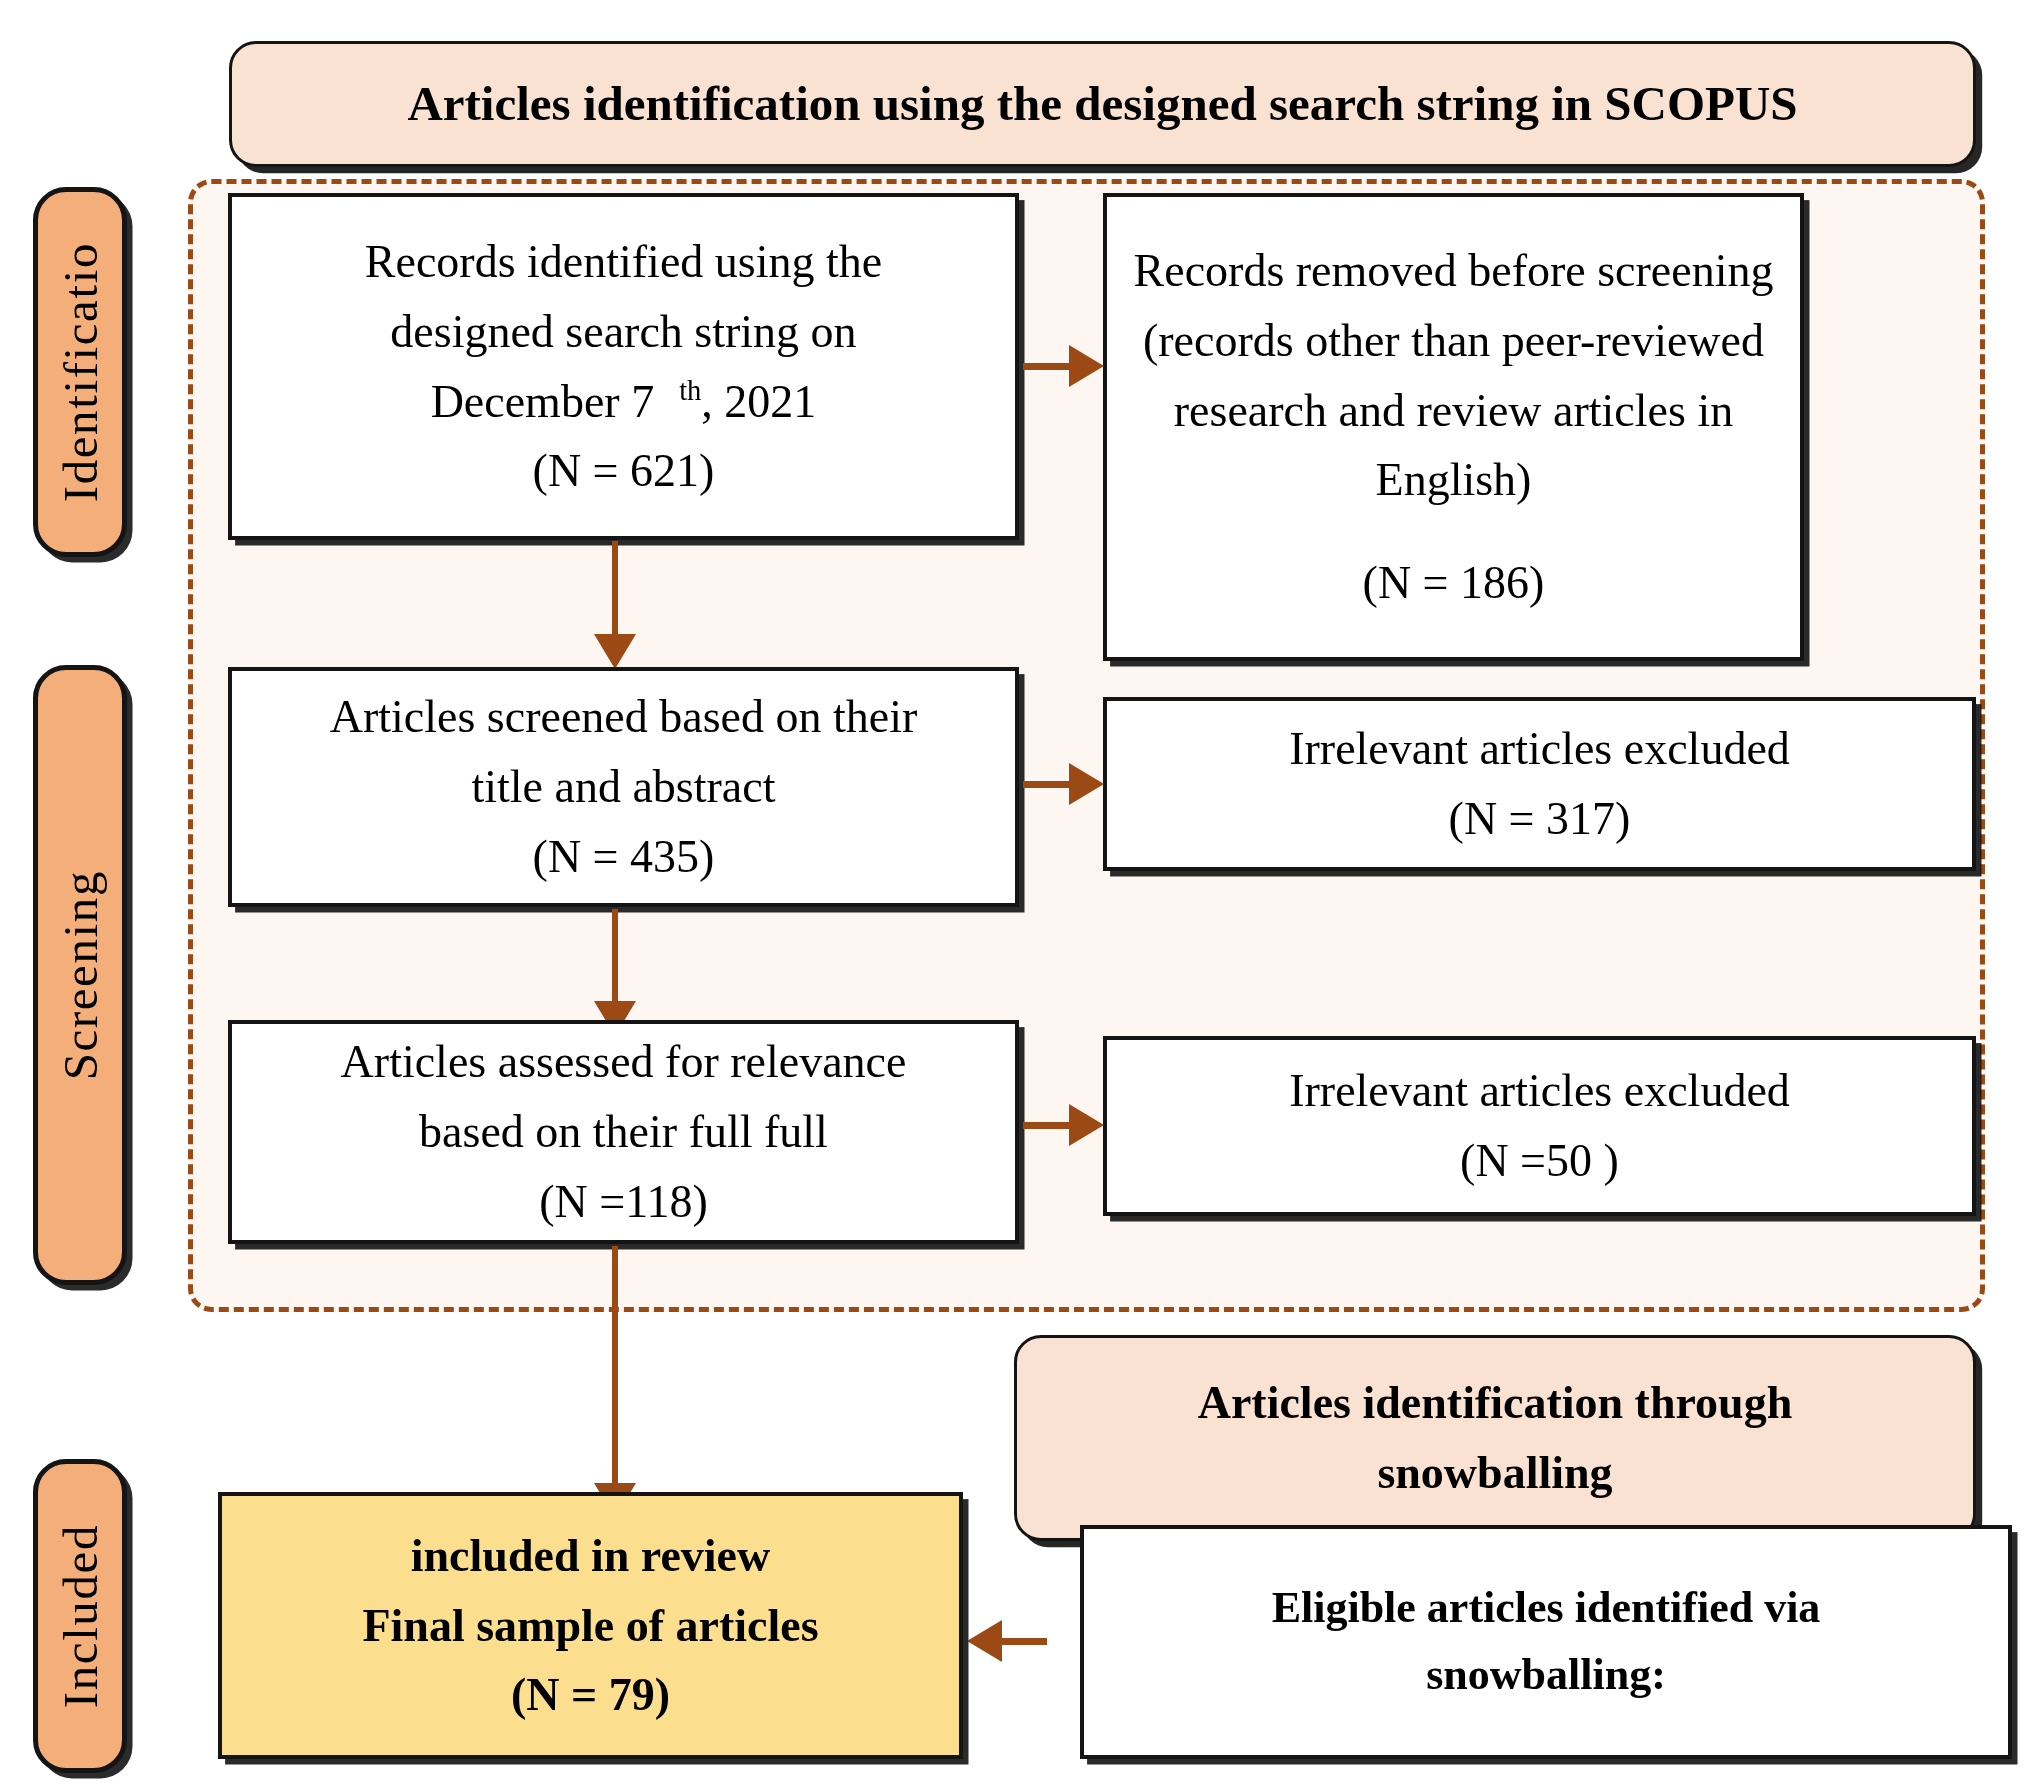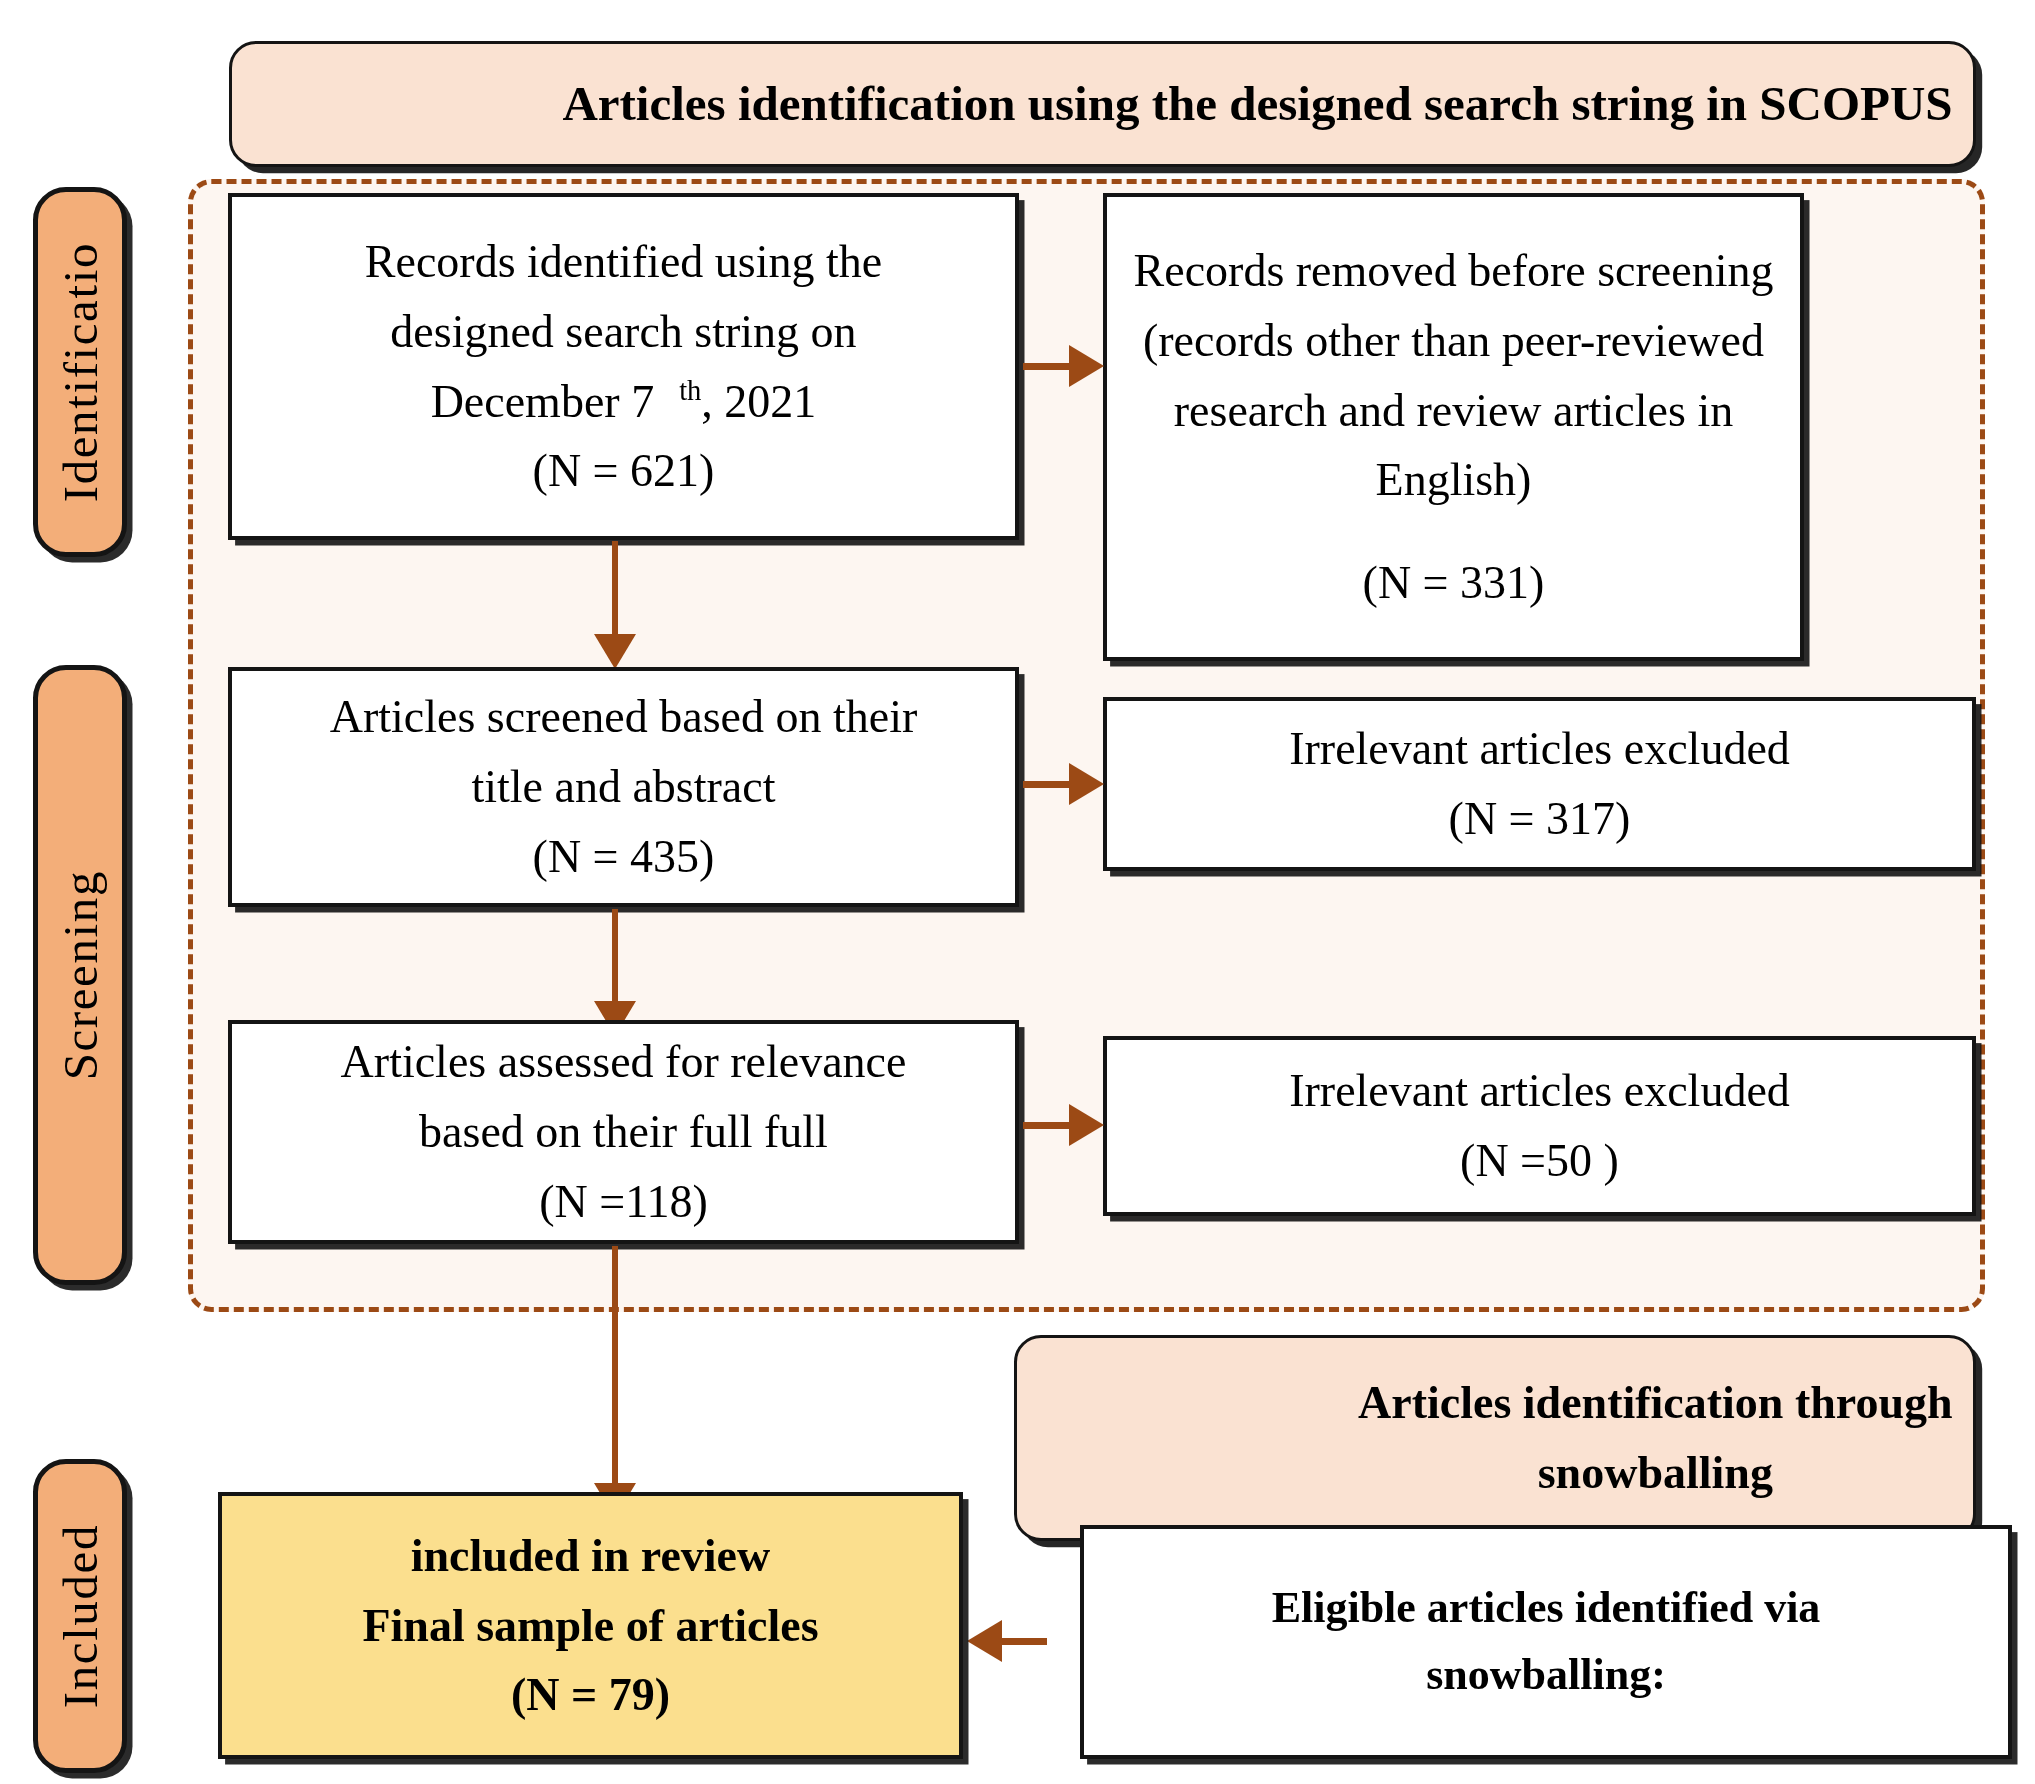--- a/index.html
+++ b/index.html
@@ -12,21 +12,21 @@
 
   
   .abs{position:absolute;box-sizing:border-box;}
 
   
   .banner{
     background:#FAE2D2;
     border:3.9px solid #141414;
     border-radius:27px;
     box-shadow:7px 7px 0 -0.8px rgba(20,20,20,0.92);
-    display:flex;align-items:center;justify-content:flex-end;
+    display:flex;align-items:center;justify-content:center;
     text-align:center;
     font-weight:bold;
   }
 
   
   .pbox{
     background:#ffffff;
     border:4.7px solid #141414;
     box-shadow:6.3px 6.3px 0 -0.8px rgba(20,20,20,0.90);
     display:flex;align-items:center;justify-content:center;
@@ -130,21 +130,21 @@
     </div>
   </div>
 
   <div class="abs pbox" style="left:1103px;top:193px;width:701px;height:468px;">
     <div class="txt t58">
       <div>Records removed before screening</div>
       <div>(records other than peer-reviewed</div>
       <div>research and review articles in</div>
       <div>English)</div>
       <div style="height:33px"></div>
-      <div>(N = 331)</div>
+      <div>(N = 186)</div>
     </div>
   </div>
 
   <div class="conn hline" style="left:1023px;top:363px;width:46px;"></div>
   <div class="conn arrow-right" style="left:1069px;top:345px;"></div>
 
   <div class="conn vline" style="left:612px;top:541px;height:100px;"></div>
   <div class="conn arrow-down" style="left:594px;top:634px;"></div>
 
   <div class="abs pbox" style="left:228px;top:667px;width:791px;height:240px;">

